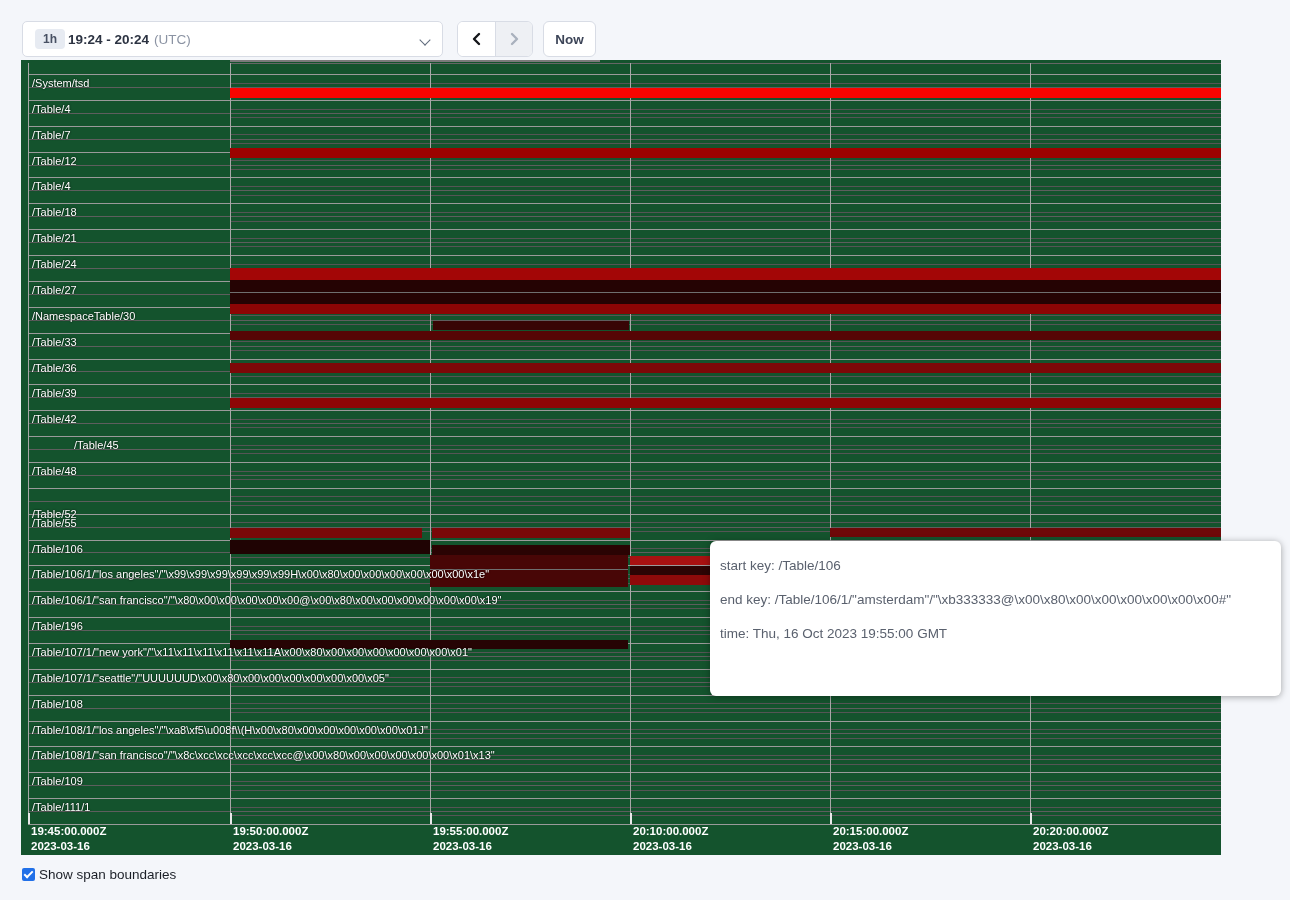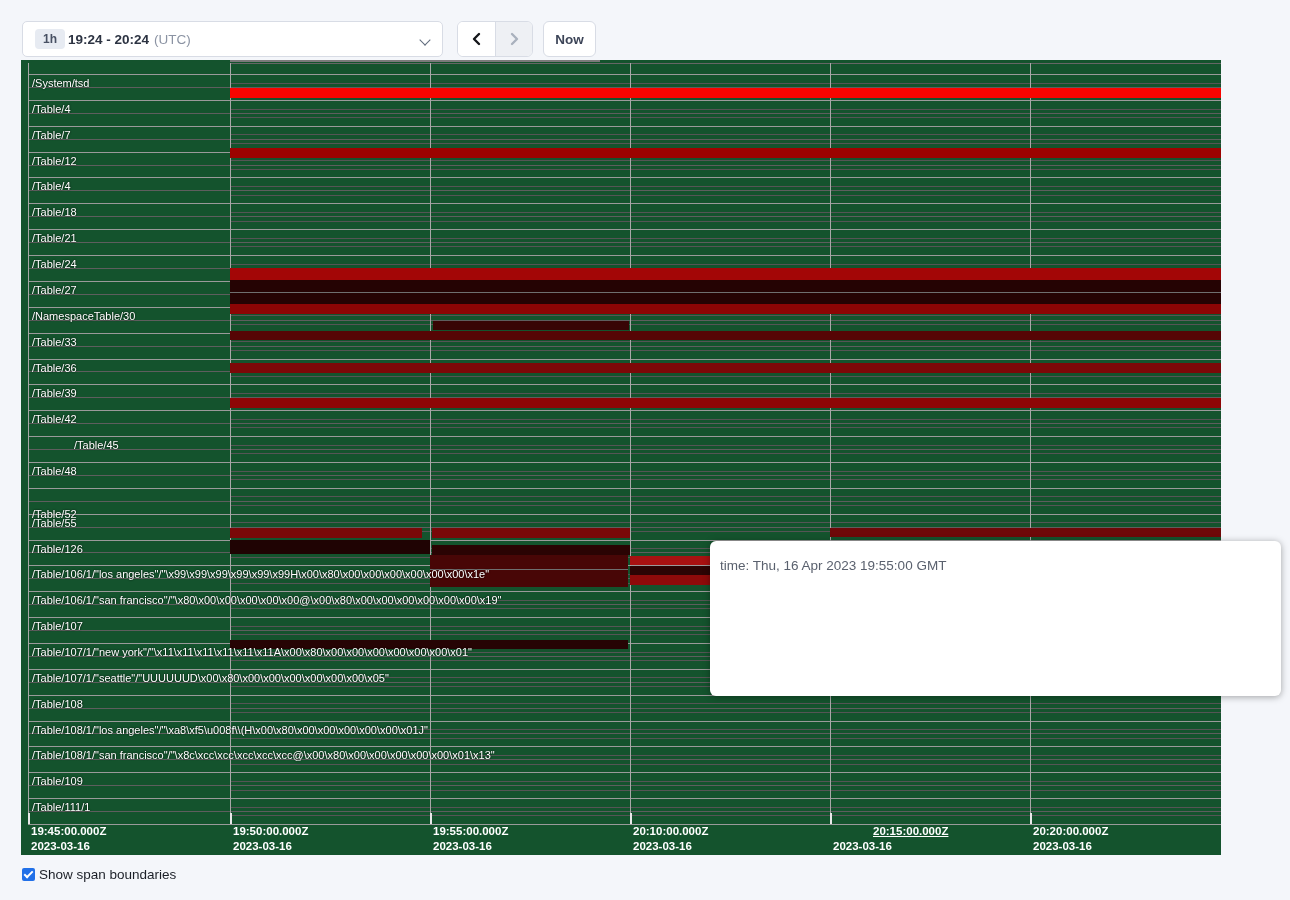--- a/index.html
+++ b/index.html
@@ -267,51 +267,53 @@
     <div class="row-label" style="top: 223.9px;">/Table/27</div>
     <div class="row-label" style="top: 249.8px;">/NamespaceTable/30</div>
     <div class="row-label" style="top: 275.6px;">/Table/33</div>
     <div class="row-label" style="top: 301.5px;">/Table/36</div>
     <div class="row-label" style="top: 327.3px;">/Table/39</div>
     <div class="row-label" style="top: 353.2px;">/Table/42</div>
     <div class="row-label" style="top: 379.1px; margin-left: 42px;">/Table/45</div>
     <div class="row-label" style="top: 404.9px;">/Table/48</div>
     <div class="row-label" style="top: 448px;">/Table/52</div>
     <div class="row-label" style="top: 456.7px;">/Table/55</div>
-    <div class="row-label" style="top: 482.5px;">/Table/126</div>
+    <div class="row-label" style="top: 482.5px;">/Table/106</div>
     <div class="row-label" style="top: 508.4px;">/Table/106/1/"los angeles"/"\x99\x99\x99\x99\x99\x99H\x00\x80\x00\x00\x00\x00\x00\x00\x1e"</div>
     <div class="row-label" style="top: 534.2px;">/Table/106/1/"san francisco"/"\x80\x00\x00\x00\x00\x00@\x00\x80\x00\x00\x00\x00\x00\x00\x19"</div>
-    <div class="row-label" style="top: 560.1px;">/Table/107</div>
+    <div class="row-label" style="top: 560.1px;">/Table/196</div>
     <div class="row-label" style="top: 586px;">/Table/107/1/"new york"/"\x11\x11\x11\x11\x11\x11A\x00\x80\x00\x00\x00\x00\x00\x00\x01"</div>
     <div class="row-label" style="top: 611.8px;">/Table/107/1/"seattle"/"UUUUUUD\x00\x80\x00\x00\x00\x00\x00\x00\x05"</div>
     <div class="row-label" style="top: 637.7px;">/Table/108</div>
     <div class="row-label" style="top: 663.5px;">/Table/108/1/"los angeles"/"\xa8\xf5\u008f\\(H\x00\x80\x00\x00\x00\x00\x00\x01J"</div>
     <div class="row-label" style="top: 689.4px;">/Table/108/1/"san francisco"/"\x8c\xcc\xcc\xcc\xcc\xcc@\x00\x80\x00\x00\x00\x00\x00\x01\x13"</div>
     <div class="row-label" style="top: 715.3px;">/Table/109</div>
     <div class="row-label" style="top: 741.1px;">/Table/111/1</div>
     <div class="axis-tick" style="left: 7px; top: 753px;"></div>
     <div class="axis-time" style="left: 10px; top: 765px;">19:45:00.000Z</div>
     <div class="axis-date" style="left: 10px; top: 780px;">2023-03-16</div>
     <div class="axis-tick" style="left: 209px; top: 753px;"></div>
     <div class="axis-time" style="left: 212px; top: 765px;">19:50:00.000Z</div>
     <div class="axis-date" style="left: 212px; top: 780px;">2023-03-16</div>
     <div class="axis-tick" style="left: 409px; top: 753px;"></div>
     <div class="axis-time" style="left: 412px; top: 765px;">19:55:00.000Z</div>
     <div class="axis-date" style="left: 412px; top: 780px;">2023-03-16</div>
     <div class="axis-tick" style="left: 609px; top: 753px;"></div>
     <div class="axis-time" style="left: 612px; top: 765px;">20:10:00.000Z</div>
     <div class="axis-date" style="left: 612px; top: 780px;">2023-03-16</div>
     <div class="axis-tick" style="left: 809px; top: 753px;"></div>
-    <div class="axis-time" style="left: 852px; top: 765px; text-decoration: underline;">20:15:00.000Z</div>
+    <div class="axis-time" style="left: 812px; top: 765px;">20:15:00.000Z</div>
     <div class="axis-date" style="left: 812px; top: 780px;">2023-03-16</div>
     <div class="axis-tick" style="left: 1009px; top: 753px;"></div>
     <div class="axis-time" style="left: 1012px; top: 765px;">20:20:00.000Z</div>
     <div class="axis-date" style="left: 1012px; top: 780px;">2023-03-16</div>
   </div>
 
 <div class="tooltip">
-  <div class="tooltip-line">time: Thu, 16 Apr 2023 19:55:00 GMT</div>
+  <div class="tooltip-line">start key: /Table/106</div>
+  <div class="tooltip-line">end key: /Table/106/1/"amsterdam"/"\xb333333@\x00\x80\x00\x00\x00\x00\x00\x00#"</div>
+  <div class="tooltip-line">time: Thu, 16 Oct 2023 19:55:00 GMT</div>
 </div>
 
 <div class="footer">
   <div class="checkbox" role="checkbox" aria-checked="true"></div>
   <span class="checkbox-label">Show span boundaries</span>
 </div>
 
 </body></html>

